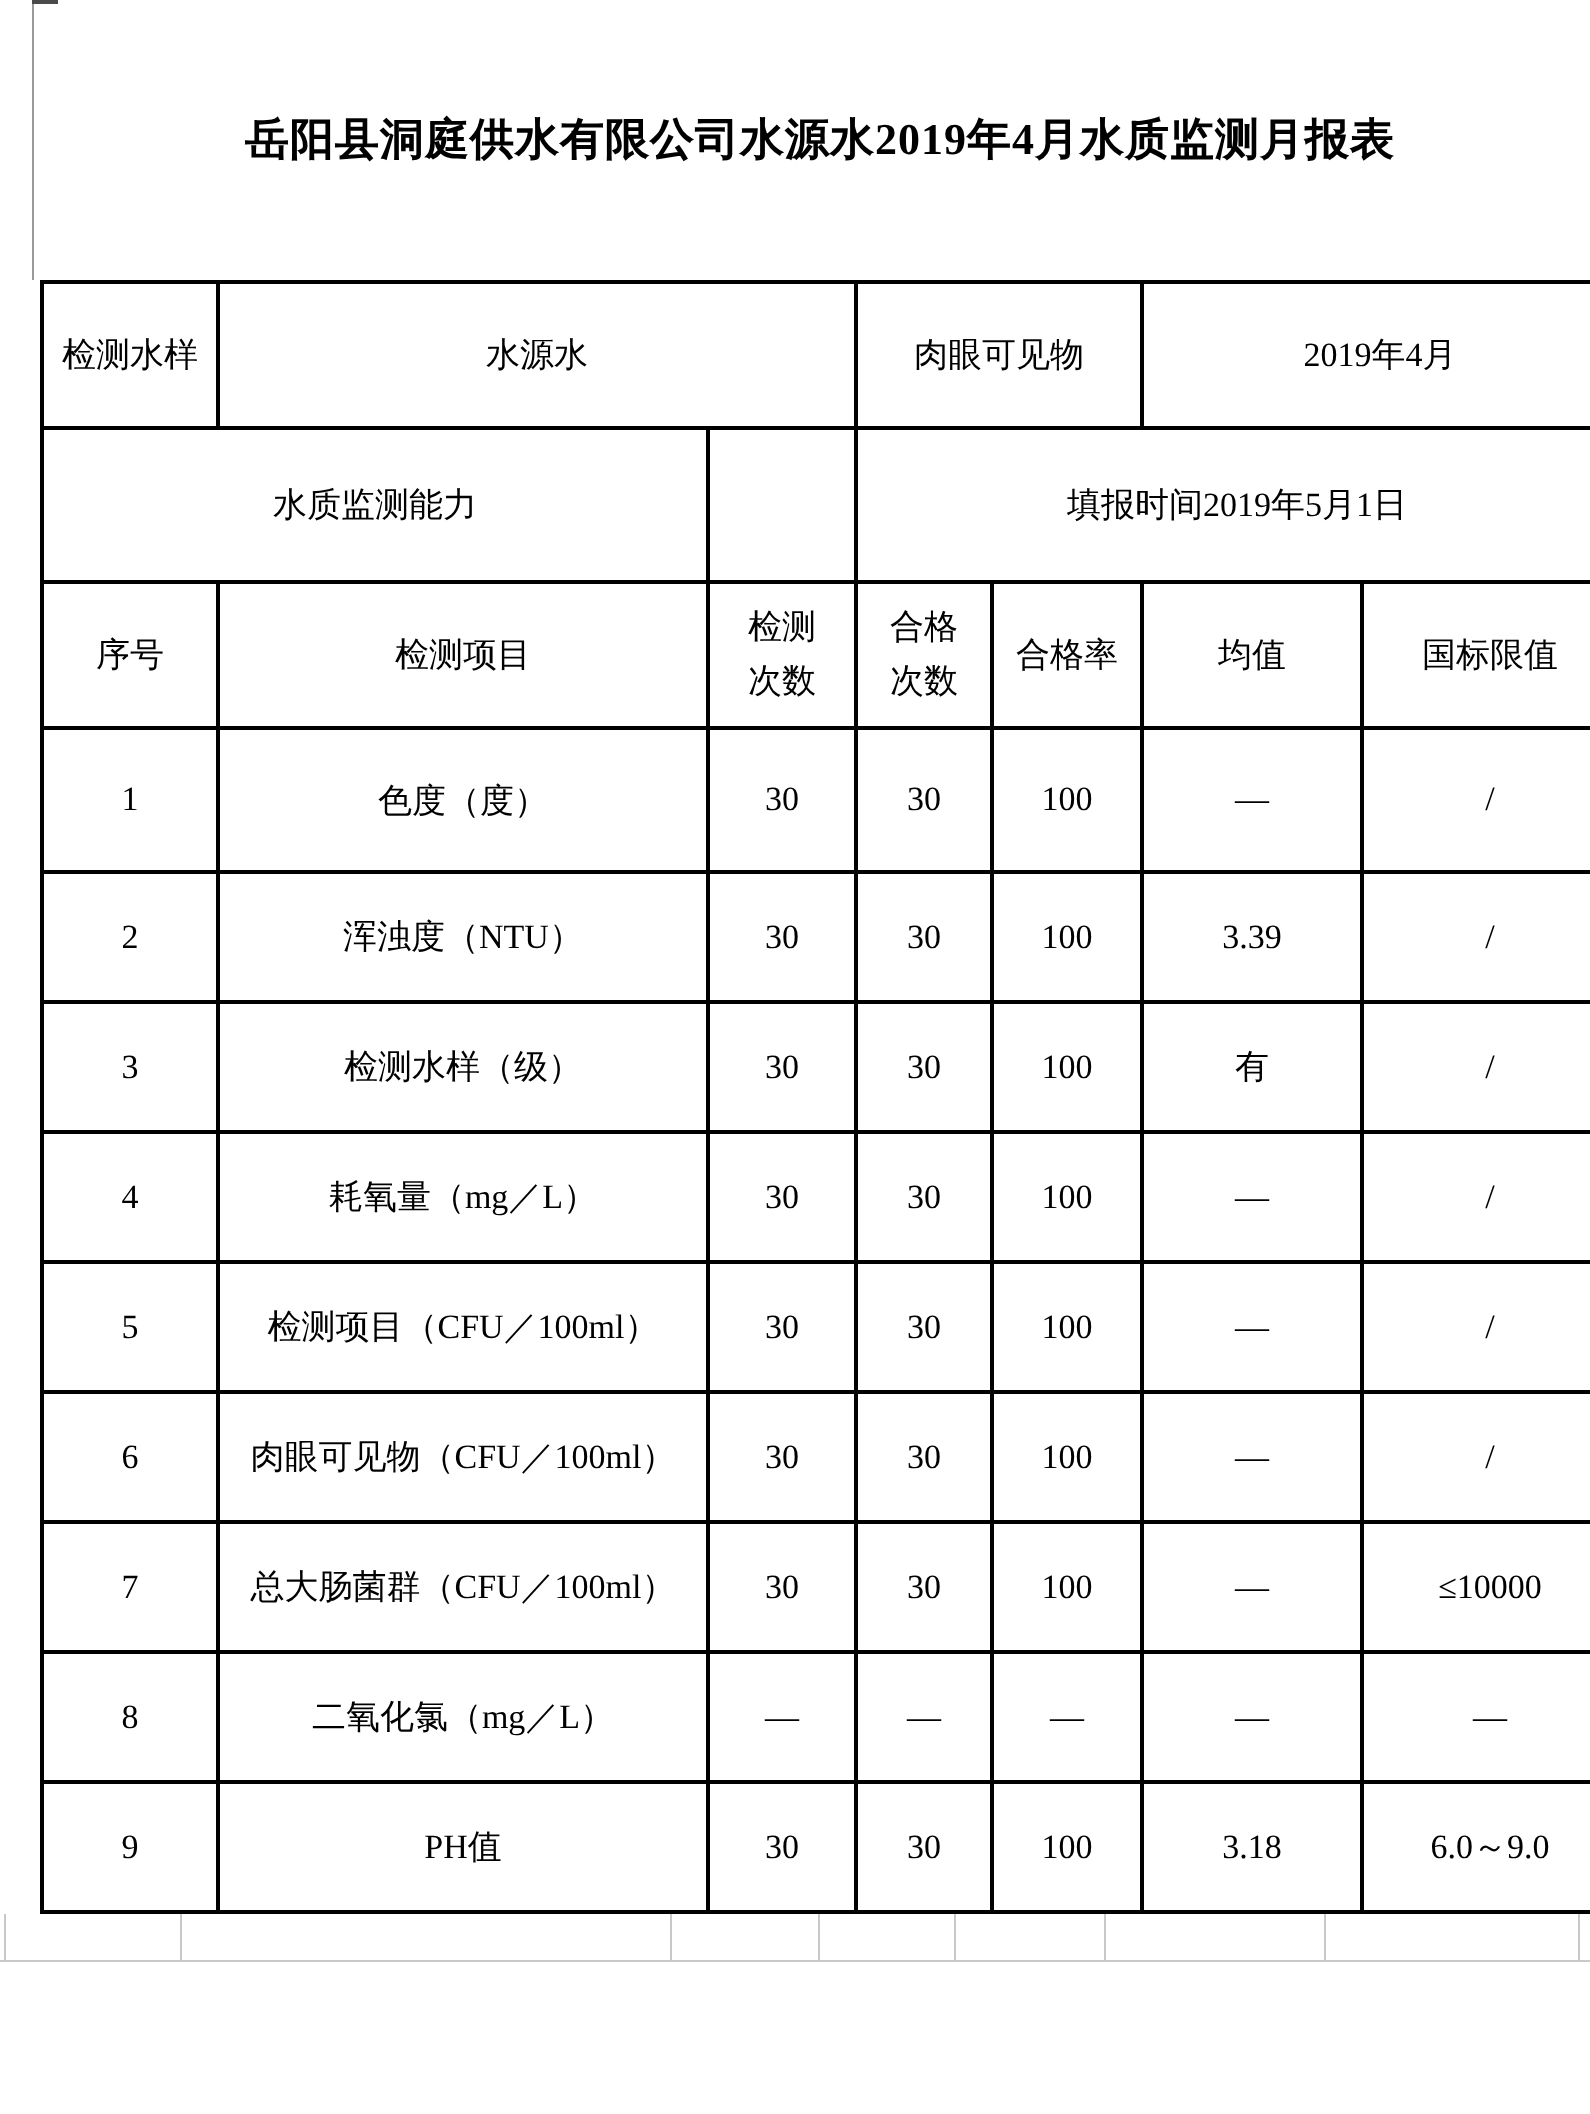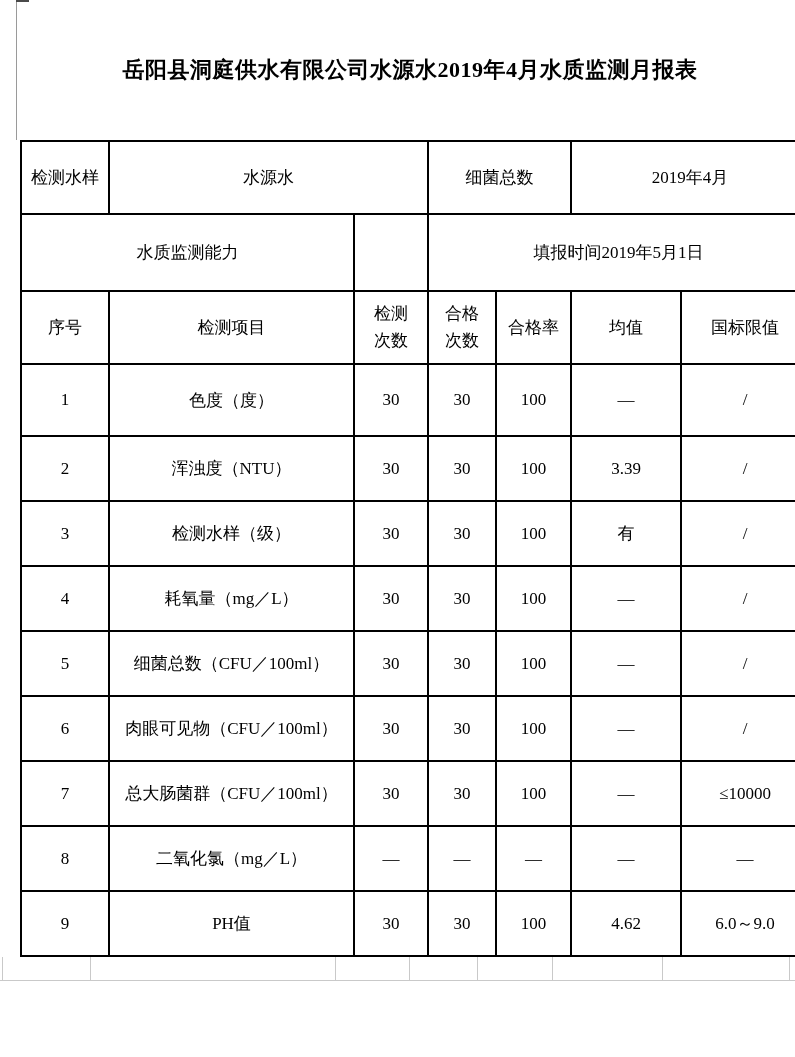--- a/index.html
+++ b/index.html
@@ -88,21 +88,21 @@
         <col style="width:74px">
       <col style="width:68px">
         <col style="width:75px">
         <col style="width:110px">
         <col style="width:128px">
     </colgroup>
     <tbody>
       <tr class="r-a">
         <td>检测水样</td>
         <td colspan="2">水源水</td>
-        <td colspan="2">细菌总数</td>
+        <td colspan="2">肉眼可见物</td>
         <td colspan="2">2019年4月</td>
       </tr>
       <tr class="r-b">
         <td colspan="2">水质监测能力</td>
         <td></td>
         <td colspan="4">填报时间2019年5月1日</td>
       </tr>
       <tr class="r-h">
           <th>序号</th>
           <th>检测项目</th>
@@ -146,21 +146,21 @@
           <td>4</td>
           <td>耗氧量（mg／L）</td>
           <td>30</td>
           <td>30</td>
           <td>100</td>
           <td>—</td>
           <td>/</td>
         </tr>
         <tr class="r-data">
           <td>5</td>
-          <td>细菌总数（CFU／100ml）</td>
+          <td>检测项目（CFU／100ml）</td>
           <td>30</td>
           <td>30</td>
           <td>100</td>
           <td>—</td>
           <td>/</td>
         </tr>
         <tr class="r-data">
           <td>6</td>
           <td>肉眼可见物（CFU／100ml）</td>
           <td>30</td>
@@ -186,21 +186,21 @@
           <td>—</td>
           <td>—</td>
           <td>—</td>
         </tr>
         <tr class="r-data">
           <td>9</td>
           <td>PH值</td>
           <td>30</td>
           <td>30</td>
           <td>100</td>
-          <td>4.62</td>
+          <td>3.18</td>
           <td>6.0～9.0</td>
         </tr>
       </tbody>
   </table>
 
   <div class="ghost-row">
     <i></i>
     <i></i>
     <i></i>
     <i></i>

